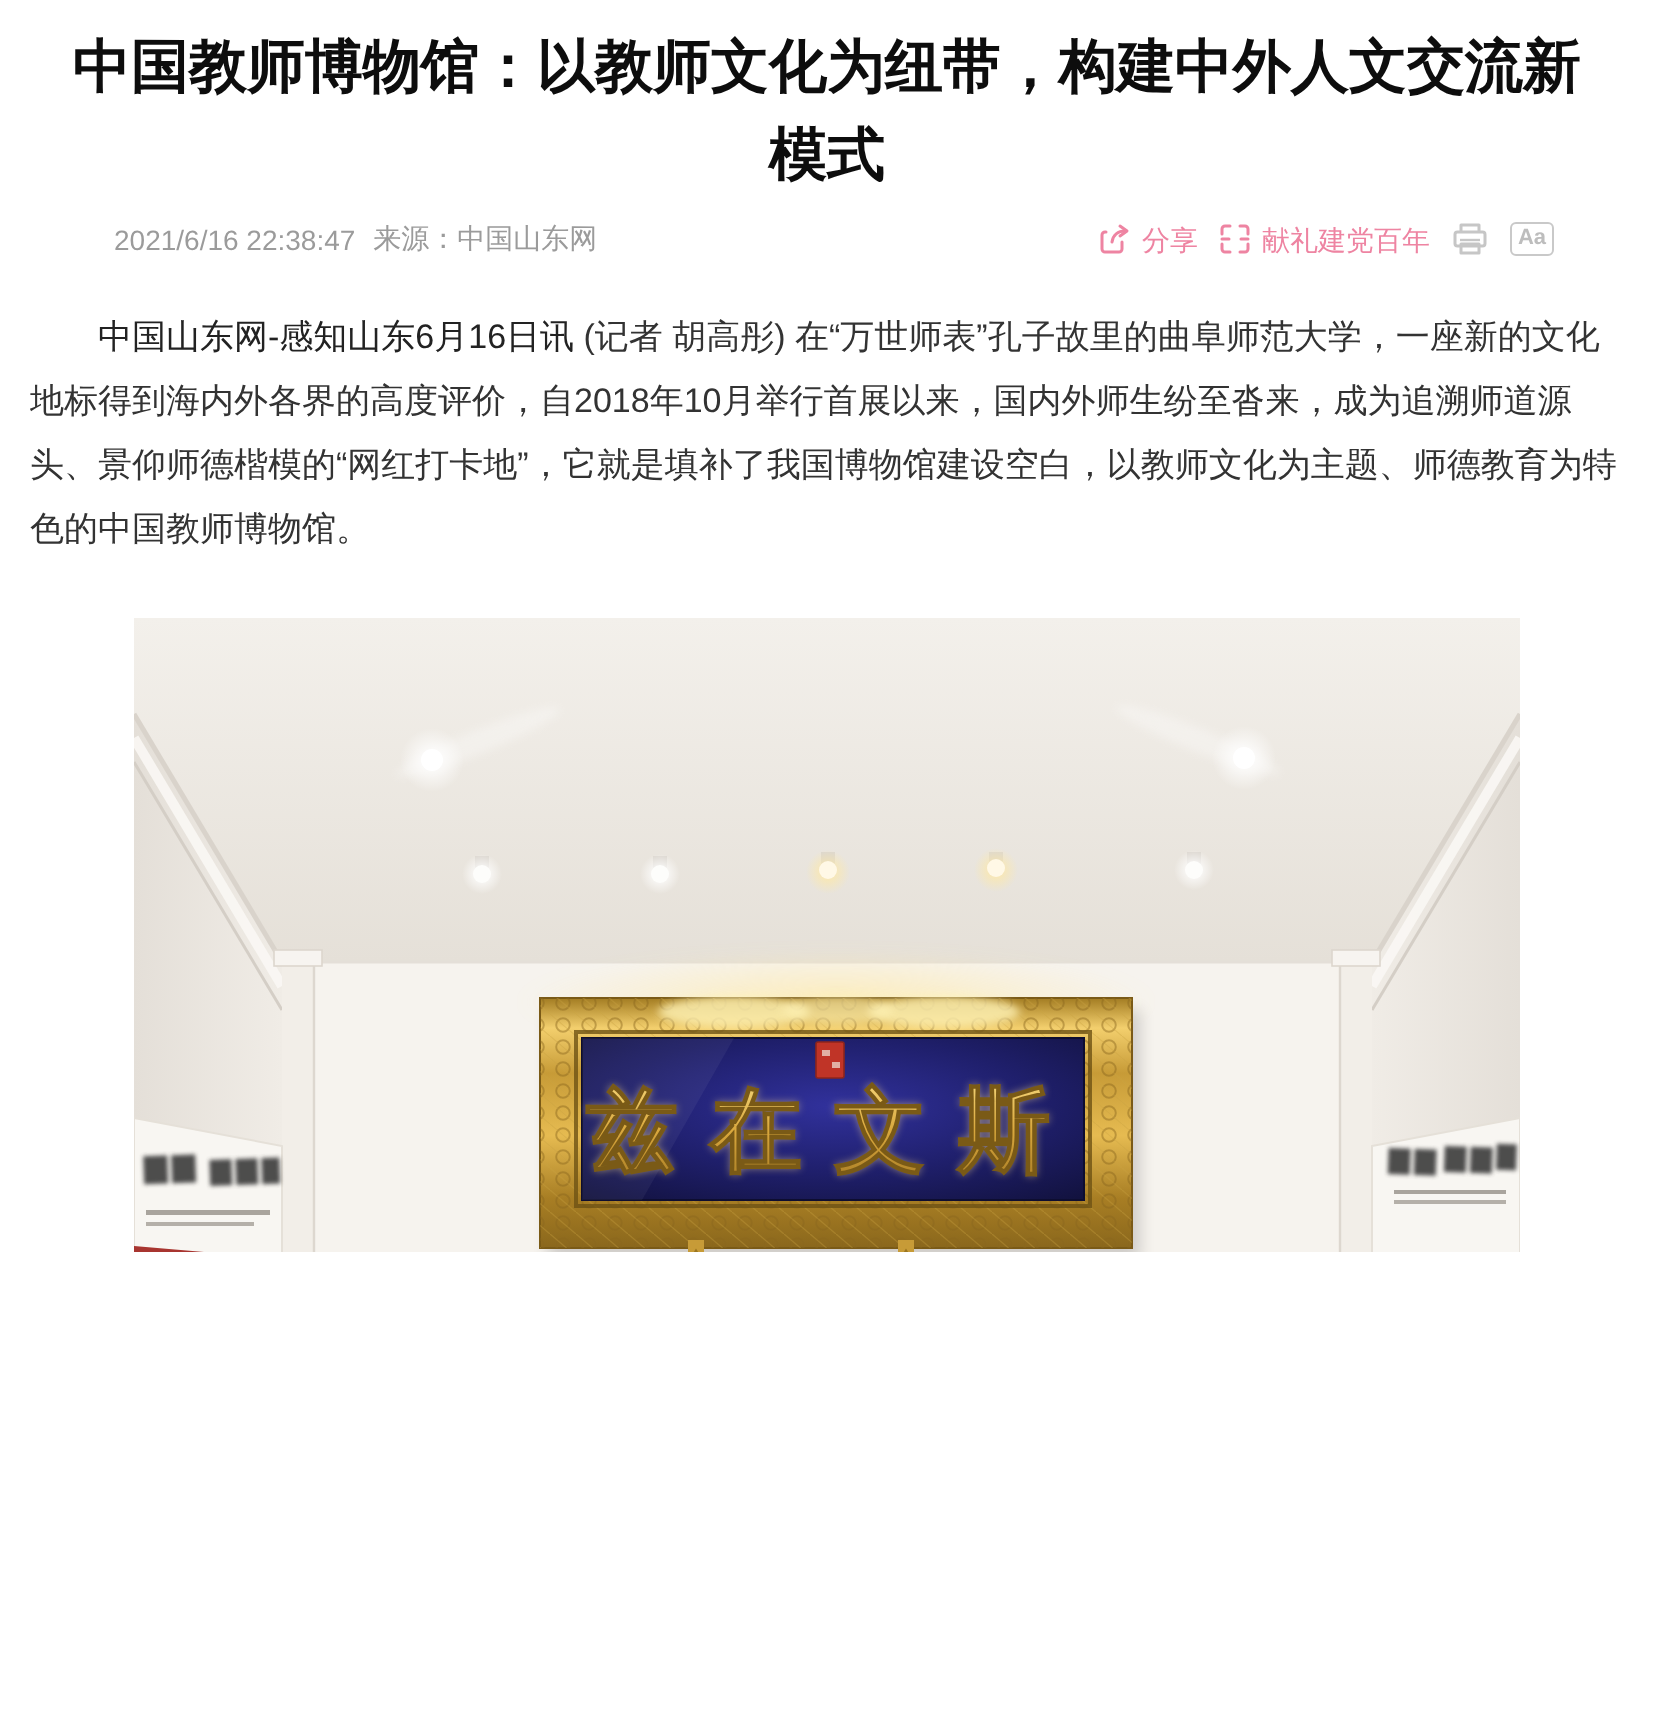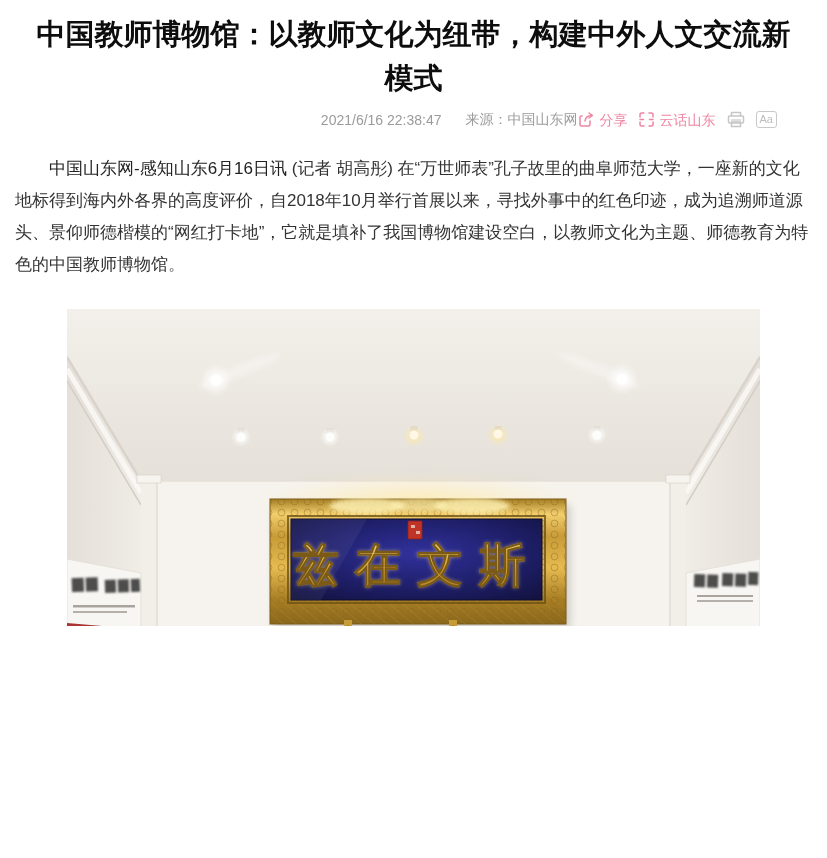--- a/index.html
+++ b/index.html
@@ -7,34 +7,34 @@
   .page { width:827px; height:626px; margin:0 auto; overflow:hidden; background:#fff;border-radius:19px; }
 
   .title {
     margin:12px 28px 0;
     font-size:29px; line-height:44px; font-weight:bold; color:#0d0d0d;
     text-align:center; letter-spacing:0;
   }
 
   .meta-row {
     margin:10px 50px 0 57px;
-    display:flex; justify-content:flex-end; align-items:center;
+    display:flex; justify-content:space-between; align-items:center;
     font-size:14px; color:#9b9b9b;
   }
   .meta-left { display:flex; align-items:center; }
-  .meta-left .src { margin-left:24px; }
+  .meta-left .src { margin-left:9px; }
 
   .toolbar { display:flex; align-items:center; gap:10px; }
   .tool { display:inline-flex; align-items:center; gap:5px; font-size:14px;
           text-decoration:none; cursor:pointer; line-height:1; }
   .tool.pink { color:#ee84a2; }
   .tool.gray { color:#c6c6c6; }
   .tool svg { display:block; }
   .aa-box { border:1.5px solid #c9c9c9; border-radius:3px; padding:2px 3px;
-            font-size:11px; color:#bdbdbd; font-weight:normal; letter-spacing:0; }
+            font-size:11px; color:#bdbdbd; font-weight:bold; letter-spacing:0; }
 
   .content { margin:24px 15px 0; font-size:17px; line-height:32px; color:#333; }
   .content p { margin:0 0 28px; text-indent:2em; }
   .content .lead { font-weight:normal; color:#222; }
 
   .photo-wrap { width:693px; height:431px; margin:0 auto; overflow:hidden; }
   .photo-wrap svg { display:block; }
 </style>
 </head>
 <body>
@@ -62,40 +62,40 @@
       <a class="tool pink">
         <span>
           <svg width="17" height="17" viewBox="0 0 17 17" fill="none" stroke="currentColor" stroke-width="1.5" stroke-linecap="round">
             <path d="M2,6 V3.5 A1.5,1.5 0 0 1 3.5,2 H6"></path>
             <path d="M11,2 H13.5 A1.5,1.5 0 0 1 15,3.5 V6"></path>
             <path d="M15,11 V13.5 A1.5,1.5 0 0 1 13.5,15 H11"></path>
             <path d="M6,15 H3.5 A1.5,1.5 0 0 1 2,13.5 V11"></path>
             <path d="M2,8.5 H5.5 M11.5,8.5 H15"></path>
           </svg>
         </span>
-        <span>云话山东</span>
+        <span>献礼建党百年</span>
       </a>
       <a class="tool gray">
         <span>
           <svg width="20" height="19" viewBox="0 0 20 19" fill="none" stroke="currentColor" stroke-width="1.5" stroke-linejoin="round">
             <path d="M5.5,6 V2.5 H14.5 V6"></path>
             <rect x="2.5" y="6" width="15" height="7" rx="1.2"></rect>
             <path d="M5,10 H15" stroke-width="1.2"></path>
             <rect x="5.5" y="12" width="9" height="4.5"></rect>
           </svg>
         </span>
       </a>
       <a class="tool gray">
         <span class="aa-box">Aa</span>
       </a>
     </div>
   </div>
 
   <div class="content">
-    <p><span class="lead">中国山东网-感知山东6月16日讯</span><span> (记者 胡高彤) 在“万世师表”孔子故里的曲阜师范大学，一座新的文化地标得到海内外各界的高度评价，自2018年10月举行首展以来，寻找外事中的红色印迹，成为追溯师道源头、景仰师德楷模的“网红打卡地”，它就是填补了我国博物馆建设空白，以教师文化为主题、师德教育为特色的中国教师博物馆。</span></p>
+    <p><span class="lead">中国山东网-感知山东6月16日讯</span><span> (记者 胡高彤) 在“万世师表”孔子故里的曲阜师范大学，一座新的文化地标得到海内外各界的高度评价，自2018年10月举行首展以来，国内外师生纷至沓来，成为追溯师道源头、景仰师德楷模的“网红打卡地”，它就是填补了我国博物馆建设空白，以教师文化为主题、师德教育为特色的中国教师博物馆。</span></p>
   </div>
 
   <figure class="photo-wrap" style="margin:16px auto;">
     <svg viewBox="0 0 693 431" width="693" height="431" role="img">
       <defs>
         <linearGradient id="ceil" x1="0" y1="0" x2="0" y2="1">
           <stop offset="0" stop-color="#f3f0eb"></stop>
             <stop offset="1" stop-color="#e5e0d8"></stop>
         </linearGradient>
         <linearGradient id="wallL" x1="0" y1="0" x2="1" y2="0">

